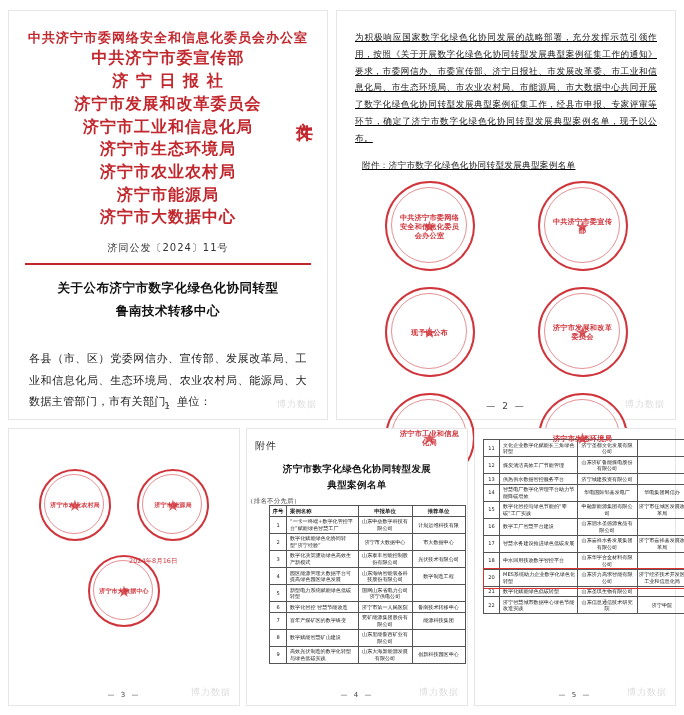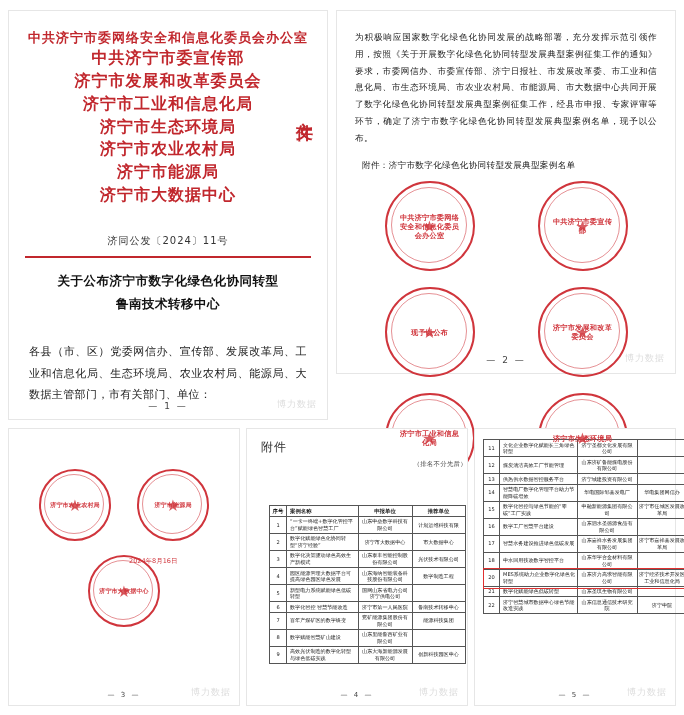--- a/index.html
+++ b/index.html
@@ -46,21 +46,21 @@
     font-weight: bold;
     font-size: 17px;
     letter-spacing: 2px;
     writing-mode: vertical-rl;
     line-height: 1;
   }
   .doc-number {
     text-align: center;
     font-size: 10px;
     color: #333;
-    margin-top: 24px;
+    margin-top: 8px;
     letter-spacing: 1px;
   }
   .red-rule {
     height: 2px;
     background: #c1272d;
     margin: 8px 16px 0 16px;
   }
   .p1-title {
     text-align: center;
     font-size: 12.5px;
@@ -89,22 +89,23 @@
   }
   .watermark {
     position: absolute;
     color: #dcdcdc;
     font-size: 9px;
     letter-spacing: 1px;
     padding-left: 16px;
   }
   
   #page2 {
-    left: 336px; top: 10px; width: 340px; height: 364px;
+    left: 336px; top: 10px; width: 340px; height: 410px;
     border: 1px solid #e6e6e6;
+    text-decoration: underline;
   }
   .p2-body {
     margin: 18px 18px 0 18px;
     font-size: 8.6px;
     color: #222;
     line-height: 1.95;
     text-align: justify;
     letter-spacing: 0.3px;
   }
   .p2-attach {
@@ -181,33 +182,33 @@
     display: flex; align-items: center; justify-content: center;
   }
   .seal-sm .seal-inner { width: 58px; height: 58px; left: 3px; top: 3px; }
   .seal-sm .seal-text { font-size: 6px; width: 52px; }
   
   #page4 {
     left: 246px; top: 428px; width: 222px; height: 278px;
     border: 1px solid #e6e6e6;
   }
   .p4-attach-label {
-    font-size: 12px; color: #333; margin: 10px 0 0 14px; letter-spacing: 1px;
+    font-size: 10px; color: #333; margin: 10px 0 0 8px; letter-spacing: 1px;
   }
   .p4-title {
     text-align: center;
     font-size: 9.5px;
     font-weight: bold;
     color: #111;
     line-height: 1.7;
     margin-top: 8px;
     letter-spacing: 0.4px;
   }
   .p4-sub {
-    text-align: right;
+    text-align: left;
     font-size: 6.4px;
     color: #444;
     margin-top: 4px;
     letter-spacing: 0.3px;
   }
   table.doc {
     border-collapse: collapse;
     table-layout: fixed;
     color: #1b1b1b;
   }
@@ -258,20 +259,21 @@
     font-size: 7px; color: #444; letter-spacing: 2px;
   }
 </style>
 </head>
 <body>
 
 <div class="page" id="page1">
   <div class="p1-header">
     <div class="org-line org-1">中共济宁市委网络安全和信息化委员会办公室</div>
     <div class="org-line org-2">中共济宁市委宣传部</div>
+    <div class="org-line org-2">济 宁 日 报 社</div>
     <div class="org-line org-2">济宁市发展和改革委员会</div>
     <div class="org-line org-2">济宁市工业和信息化局</div>
     <div class="org-line org-2">济宁市生态环境局</div>
     <div class="org-line org-2">济宁市农业农村局</div>
     <div class="org-line org-2">济宁市能源局</div>
     <div class="org-line org-2">济宁市大数据中心</div>
     <div class="wenjian">文件</div>
   </div>
   <div class="doc-number">济同公发〔2024〕11号</div>
   <div class="red-rule"></div>
@@ -341,20 +343,24 @@
       <div class="seal-text">济宁市大数据中心</div>
     </div>
   </div>
   <div style="position:absolute; left:120px; top:128px; font-size:6.5px; color:#d0353c;">2024年8月16日</div>
   <div class="footer-sm">— 3 —</div>
   <div class="watermark" style="right:8px; bottom:6px;">博力数据</div>
 </div>
 
 <div class="page" id="page4">
   <div class="p4-attach-label">附件</div>
+  <div class="p4-title">
+    <div>济宁市数字化绿色化协同转型发展</div>
+    <div>典型案例名单</div>
+  </div>
   <div class="p4-sub">（排名不分先后）</div>
 
   <table class="doc" id="p4table">
     <thead>
       <tr>
         <th class="c0">序号</th>
         <th class="c1">案例名称</th>
         <th class="c2">申报单位</th>
         <th class="c3">推荐单位</th>
       </tr>

